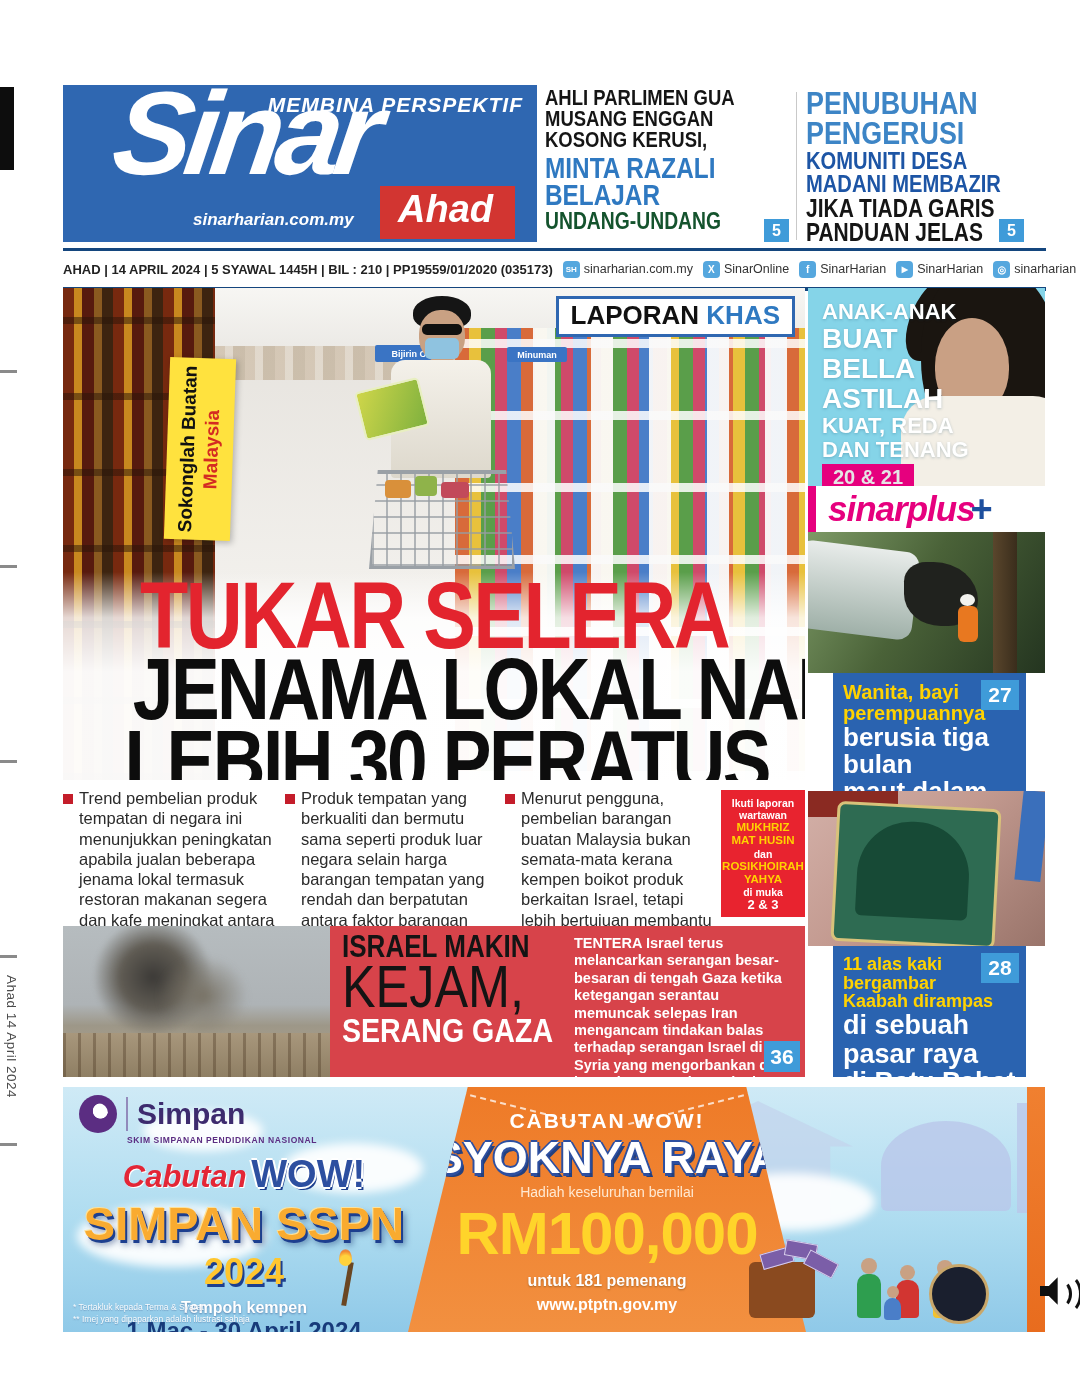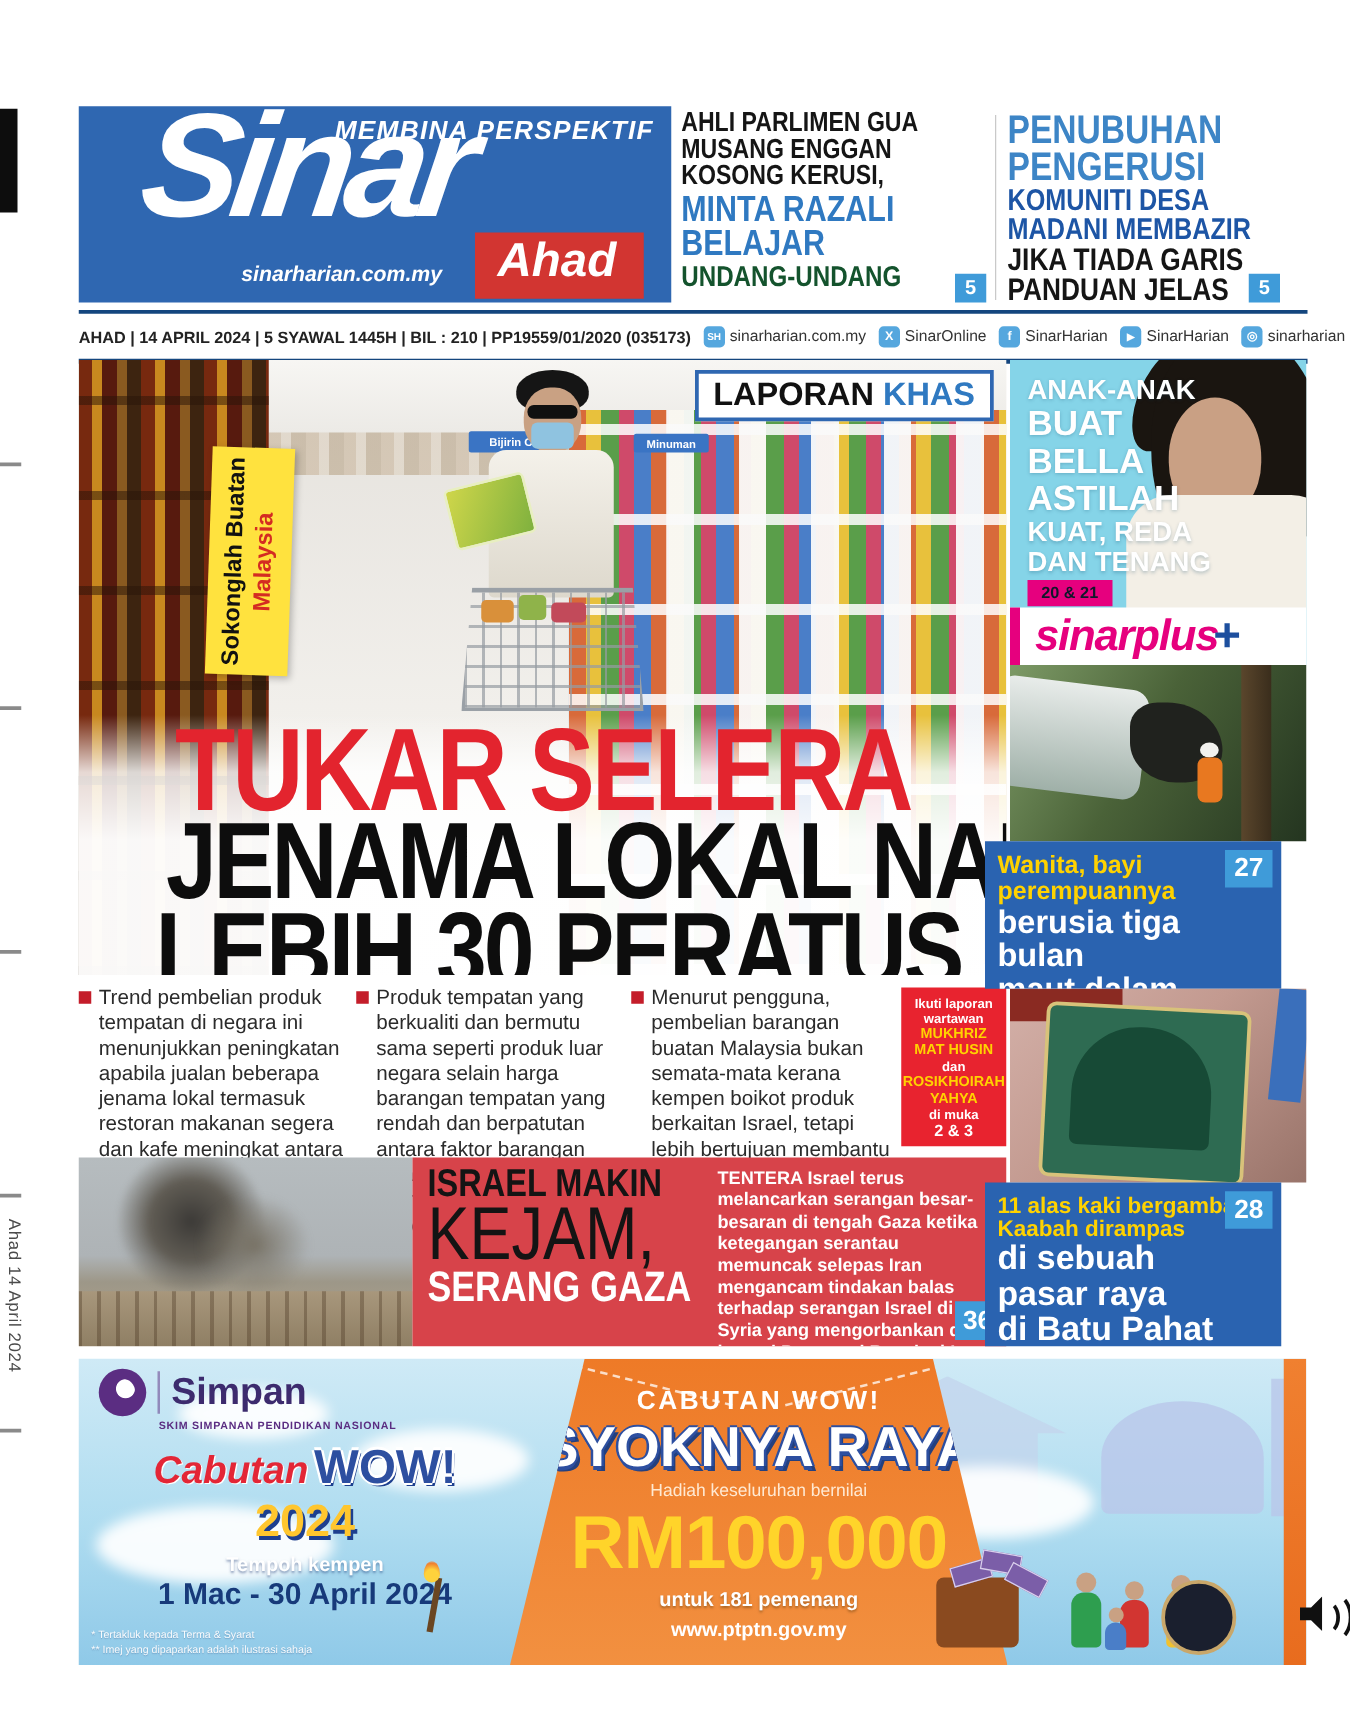--- a/index.html
+++ b/index.html
@@ -114,34 +114,34 @@
 
   
   .bella{left:808px;top:288px;width:237px;height:244px;background:#85d4e8;overflow:hidden;}
   .bhair{right:-16px;top:-26px;width:140px;height:200px;background:#1a1510;border-radius:46% 54% 48% 52%;}
   .bpony{right:90px;top:-14px;width:44px;height:90px;background:#1a1510;border-radius:50%;transform:rotate(24deg);}
   .bface{right:36px;top:30px;width:74px;height:96px;background:#c9a084;border-radius:50% 50% 46% 46%;}
   .bblouse{right:-24px;bottom:44px;width:168px;height:92px;background:#f3efe6;border-radius:36px 36px 0 0;}
   .btxt{left:14px;top:12px;color:#fff;font-weight:bold;line-height:1.08;text-shadow:0 1px 3px rgba(0,60,90,.25);}
   .bl-sm{font-size:22px;}
   .bl-lg{font-size:28px;}
-  .bpages{left:14px;top:176px;background:#e6007e;color:#0f172a;font-weight:bold;font-size:13px;padding:2px 11px 4px;}
+  .bpages{left:14px;top:176px;background:#e6007e;color:#e5e5e5;font-weight:bold;font-size:20px;padding:2px 11px 4px;}
   .sinarplus-strip{left:0;bottom:0;width:100%;height:46px;background:#fff;border-left:8px solid #e6007e;
                    display:flex;align-items:center;box-sizing:border-box;padding-left:12px;}
   .sp-logo{color:#e6007e;font-weight:bold;font-style:italic;font-size:35px;letter-spacing:-1px;}
   .sp-plus{color:#1d4f9e;font-weight:bold;font-size:38px;margin-left:-4px;}
   .truck{left:808px;top:532px;width:237px;height:141px;overflow:hidden;
     background:linear-gradient(120deg,#7d9a66 0,#4a6238 45%,#243520 100%);}
   .tank{left:-14px;top:14px;width:122px;height:88px;background:linear-gradient(180deg,#e8ecea,#9fb0a8);
         border-radius:14px;transform:rotate(7deg);}
   .wreck{left:96px;top:30px;width:74px;height:64px;background:#20221e;border-radius:30% 60% 40% 50%;}
   .trunk{right:28px;top:0;width:24px;height:100%;background:linear-gradient(90deg,#5a462c,#3a2d1c);}
   .fireman{left:150px;top:74px;width:20px;height:36px;background:#e87820;border-radius:6px;}
   .fhelmet{left:152px;top:62px;width:15px;height:12px;background:#f2f2ee;border-radius:50%;}
-  .sbpanel{left:788px;width:237px;background:#2a63b0;overflow:hidden;box-sizing:border-box;padding:9px 10px;}
+  .sbpanel{left:833px;width:193px;background:#2a63b0;overflow:hidden;box-sizing:border-box;padding:9px 10px;}
   .sb-y{color:#ffd200;font-weight:bold;font-size:20px;line-height:1.04;}
   .sb-w{color:#fff;font-weight:bold;font-size:26px;line-height:1.05;}
   .sbpage{right:7px;top:7px;width:38px;height:30px;font-size:21px;line-height:30px;}
   .sejadah{left:808px;top:791px;width:237px;height:155px;overflow:hidden;
     background:linear-gradient(135deg,#d3b0a8 0,#c39a90 45%,#99746a 100%);}
   .sj-blue{right:0;top:0;width:26px;height:90px;background:#3a6fbb;transform:rotate(6deg);}
   .sj-red{left:0;top:0;width:90px;height:26px;background:#8a2a22;}
   .mat{left:26px;top:14px;width:158px;height:134px;background:#2e6b52;border:3px solid #d8c27a;
        border-radius:8px;transform:rotate(3deg);}
   .mat-arch{left:20px;top:14px;width:112px;height:96px;background:#174a36;border-radius:54px 54px 6px 6px;}
@@ -418,20 +418,21 @@
       <div class="logo-row">
         <div class="simpan-circ"></div>
         <div class="simpan-sep"></div>
         <div class="simpan-name">Simpan</div>
       </div>
       <div class="simpan-sub">SKIM SIMPANAN PENDIDIKAN NASIONAL</div>
       <div style="margin-top:8px;">
         <span class="cabutan">Cabutan</span>
         <span class="wow">WOW!</span>
       </div>
+      <div class="sspn">SIMPAN SSPN</div>
       <div class="year">2024</div>
       <div class="tempoh" style="margin-top:6px;">Tempoh kempen</div>
       <div class="dates">1 Mac - 30 April 2024</div>
     </div>
     <div class="abs fineprint" style="left:10px;bottom:6px;">
       <div>* Tertakluk kepada Terma &amp; Syarat</div>
       <div>** Imej yang dipaparkan adalah ilustrasi sahaja</div>
     </div>
 
     <div class="abs banner">

